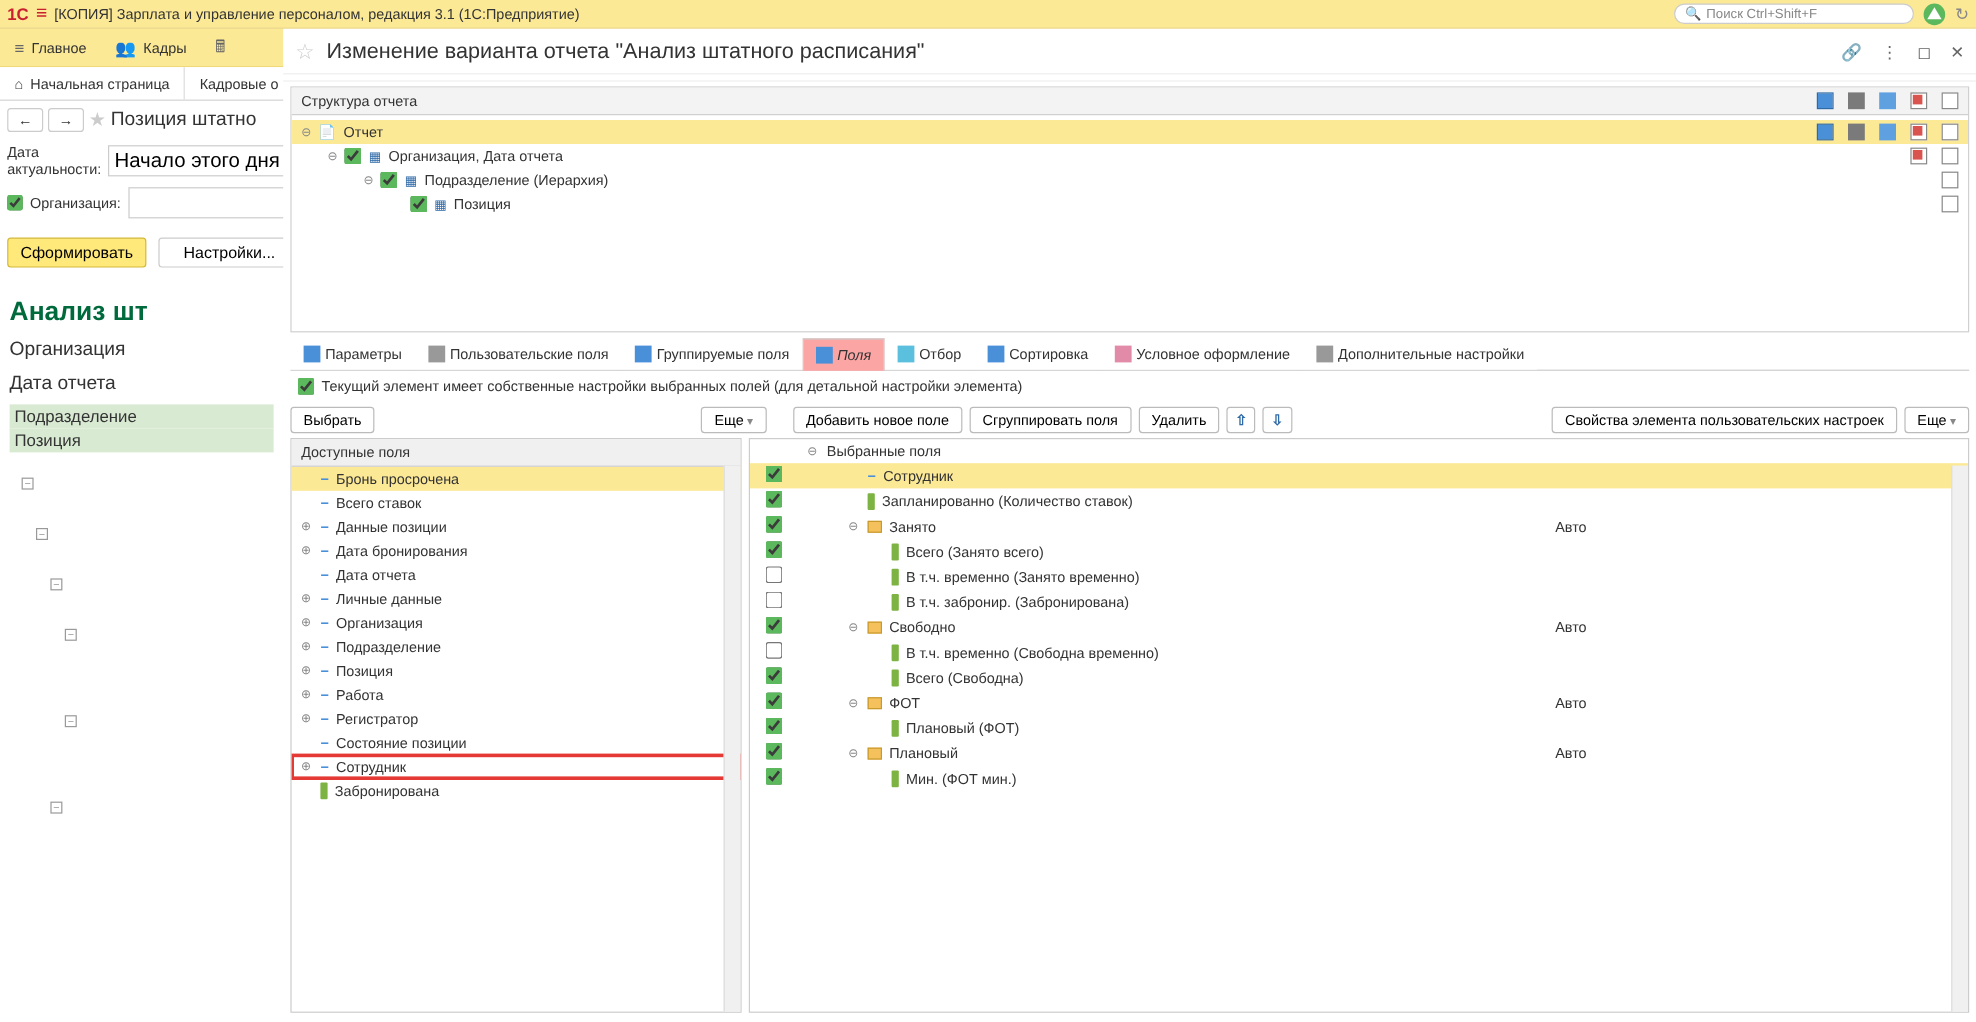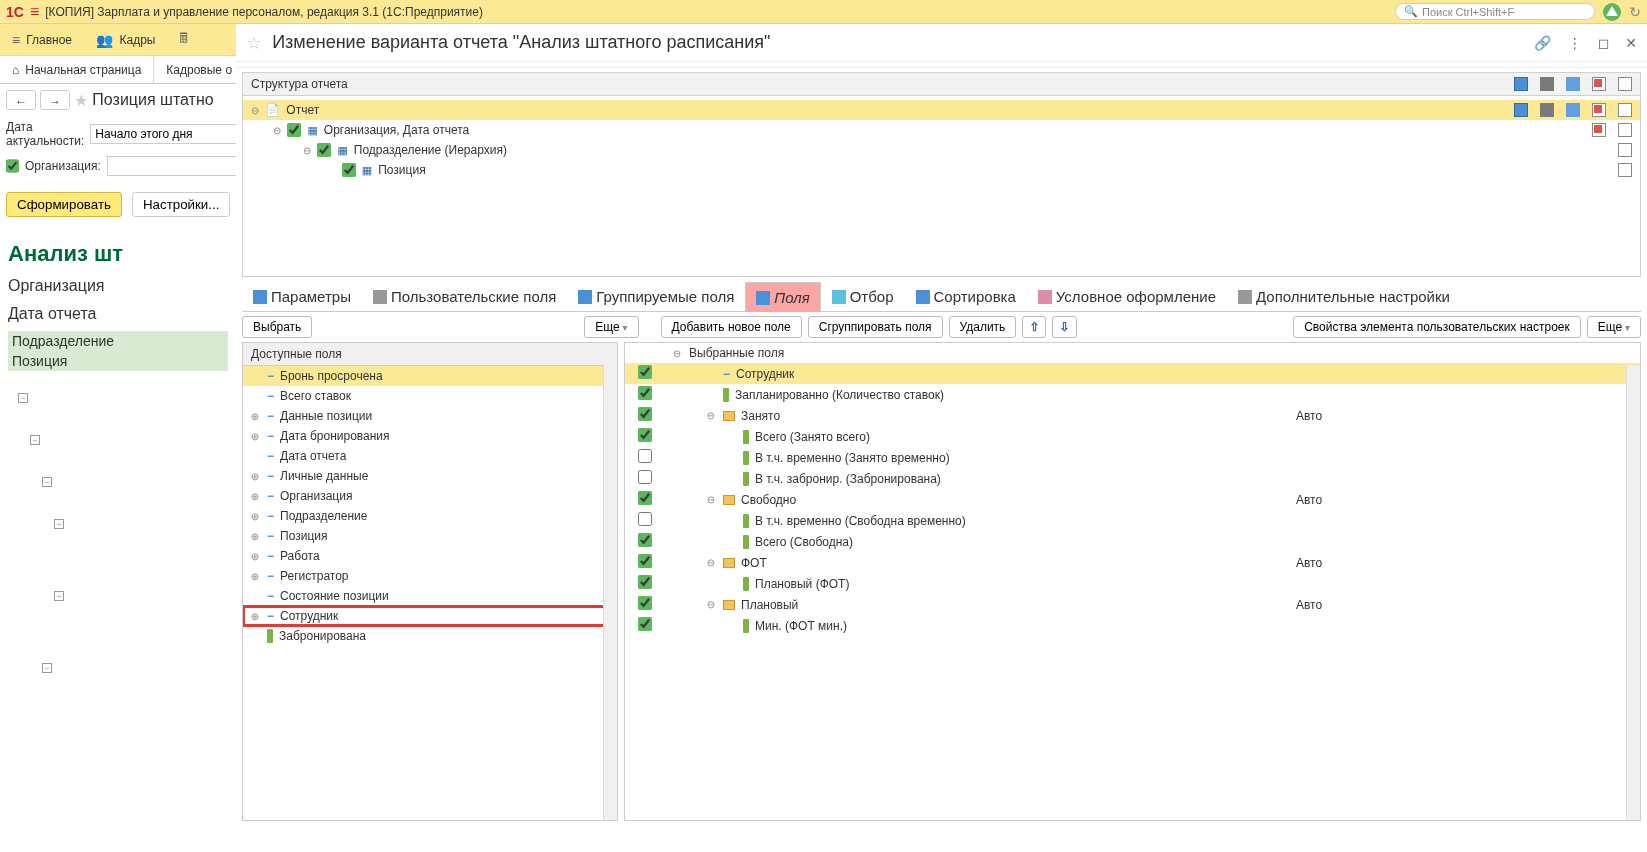--- a/index.html
+++ b/index.html
@@ -25,23 +25,23 @@
 .tabbar { background: #fff; height: 28px; display: flex; align-items: stretch; border-bottom: 1px solid #ccc; }
 .tab { display: flex; align-items: center; padding: 0 12px; gap: 6px; border-right: 1px solid #ddd; cursor: pointer; font-size: 12px; }
 
 
 .left-panel { position: absolute; left: 0; top: 84px; width: 236px; height: calc(852px - 84px); background: #fff; }
 .nav-arrows { display: flex; align-items: center; gap: 4px; padding: 6px; }
 .nav-btn { border: 1px solid #ccc; padding: 2px 8px; cursor: pointer; background:#fff; border-radius:3px;}
 .star { color: #ccc; font-size: 16px; }
 .left-title { font-size: 16px; font-weight: normal; }
 .left-row { display: flex; align-items: center; padding: 4px 6px; gap: 6px; }
-.left-input { border: 1px solid #ccc; padding: 2px 4px; font-size: 12px; flex: 1; }
+.left-input { border: 1px solid #ccc; padding: 2px 4px; font-size: 17px; flex: 1; }
 .btn-yellow { background: #ffe97a; border: 1px solid #d4b83a; padding: 4px 10px; border-radius: 3px; cursor: pointer;}
-.btn-gray { background: #fff; border: 1px solid #ccc; padding: 4px 10px; border-radius: 3px; cursor: pointer;}
+.btn-gray { background: #fff; border: 1px solid #ccc; padding: 4px 20px; border-radius: 3px; cursor: pointer;}
 .report-preview { padding: 20px 8px; }
 .report-title { color: #006a3c; font-size: 22px; font-weight: bold; white-space: nowrap; overflow: hidden; }
 .report-sub { font-size: 16px; color: #333; margin-top: 10px; }
 .report-group { background: #d9ead3; padding: 2px 4px; margin-top: 8px; font-size: 14px; }
 .tree-lines { margin-top: 20px; font-size: 11px; color: #999; padding-left:10px;}
 .tree-box { display:inline-block; width:10px; height:10px; border:1px solid #999; text-align:center; line-height:8px; font-size:9px; margin-right:4px;}
 
 
 .dialog { position: absolute; left: 236px; top: 24px; right: 0; bottom: 0; background: #fff; }
 .dialog-header { height: 38px; display: flex; align-items: center; justify-content: space-between; padding: 0 10px; border-bottom: 1px solid #eee; }
@@ -68,21 +68,21 @@
 .struct-row-icons-right { margin-left: auto; display:flex; gap:12px; }
 .expand { color: #888; font-size: 10px; }
 .struct-cb { width: 14px; height: 14px; }
 .struct-type-icon { color: #2e6aa8; font-size: 11px; }
 .indent-1 { padding-left: 30px; }
 .indent-2 { padding-left: 60px; }
 .indent-3 { padding-left: 90px; }
 
 
 .lower-tabs { display: flex; align-items: center; border-bottom: 1px solid #ccc; margin: 4px 6px 0 6px; }
-.ltab { padding: 6px 10px; display: flex; align-items: center; gap: 4px; border: 1px solid transparent; border-bottom: none; cursor: pointer; font-size: 15px; background:#fff;}
+.ltab { padding: 6px 10px; display: flex; align-items: center; gap: 4px; border: 1px solid transparent; border-bottom: none; cursor: pointer; font-size: 12px; background:#fff;}
 .ltab.active { border-color: #ccc; background: #fca5a5; position: relative; top: 1px; font-style: italic; }
 .ltab-icon { width: 14px; height: 14px; display: inline-block; }
 .ltab-icon.blue{background:#4a90d9;}
 .ltab-icon.gray{background:#999;}
 .ltab-icon.pink{background:#e28ba8;}
 .ltab-icon.teal{background:#5bc0de;}
 
 
 .cb-line { display:flex; align-items:center; gap:6px; padding:6px 12px; }
 
@@ -298,20 +298,24 @@
     <div class="ltab">
         <span class="ltab-icon pink"></span>
         <span>Условное оформление</span>
       </div>
     <div class="ltab">
         <span class="ltab-icon gray"></span>
         <span>Дополнительные настройки</span>
       </div>
   </div>
 
+  <div class="cb-line">
+    <input type="checkbox" checked="" style="">
+    <span>Текущий элемент имеет собственные настройки выбранных полей (для детальной настройки элемента)</span>
+  </div>
 
   <div class="toolbar">
     <button class="btn">Выбрать</button>
     <div style="flex:0 0 260px;"></div>
     <button class="btn dropdown-ind">Еще</button>
     <div class="spacer"></div>
     <button class="btn">Добавить новое поле</button>
     <button class="btn">Сгруппировать поля</button>
     <button class="btn">Удалить</button>
     <button class="btn arrow">⇧</button>

